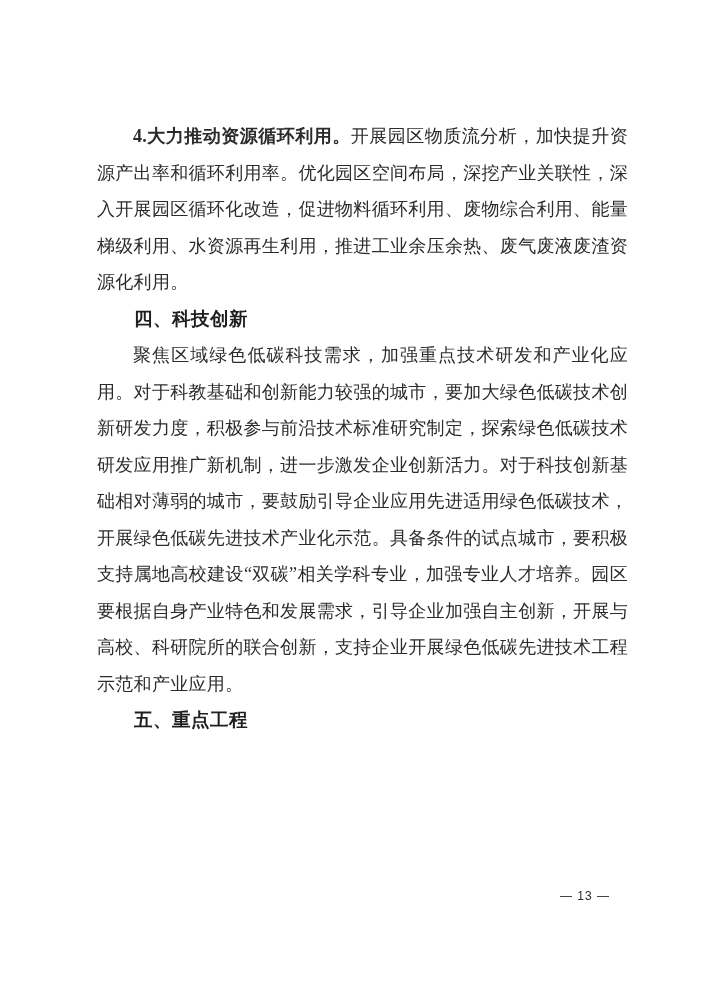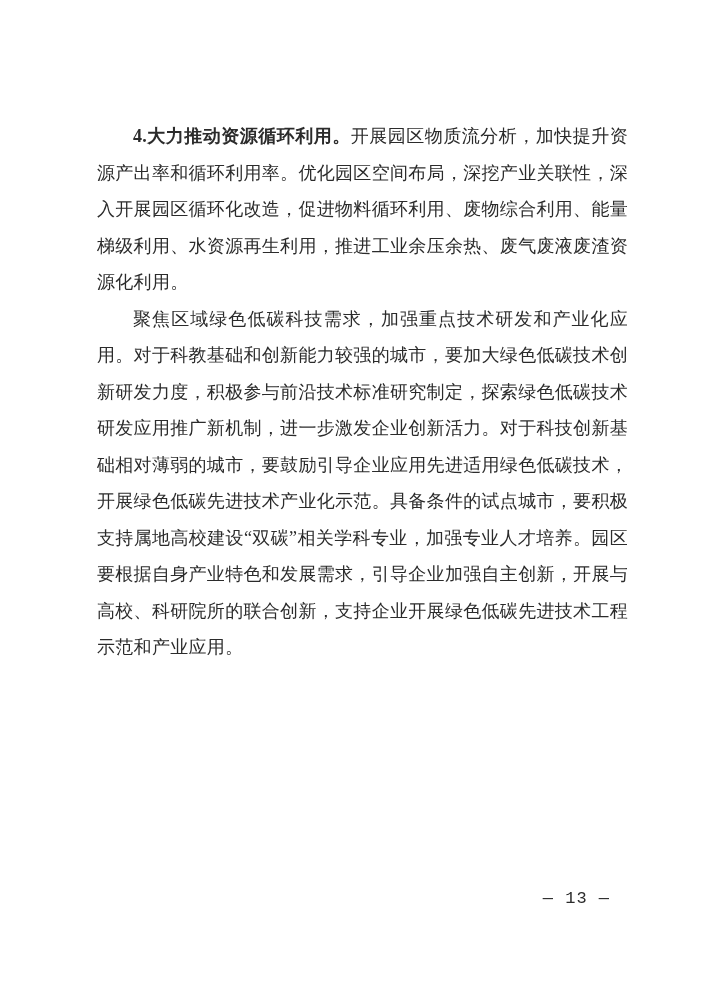--- a/index.html
+++ b/index.html
@@ -42,35 +42,37 @@
     letter-spacing: 0.5px;
     text-indent: 2em;
     font-weight: 700;
     font-family: "Liberation Sans", "DejaVu Sans", sans-serif;
     color: #1f1f1f;
   }
   .page-number {
     position: absolute;
     top: 889px;
     right: 97px;
-    font-size: 17px;
+    font-size: 12px;
     letter-spacing: 1px;
     color: #2b2b2b;
-    font-family: Liberation Mono, monospace;
+    font-family: Liberation Sans, sans-serif;
   }
 </style>
 </head>
 <body>
 
 <div class="page">
   <div class="content">
 
     <p class="para"><span class="lead">4.大力推动资源循环利用。</span><span>开展园区物质流分析，加快提升资源产出率和循环利用率。优化园区空间布局，深挖产业关联性，深入开展园区循环化改造，促进物料循环利用、废物综合利用、能量梯级利用、水资源再生利用，推进工业余压余热、废气废液废渣资源化利用。</span></p>
 
 
+    <h2 class="heading">四、科技创新</h2>
 
     <p class="para"><span>聚焦区域绿色低碳科技需求，加强重点技术研发和产业化应用。对于科教基础和创新能力较强的城市，要加大绿色低碳技术创新研发力度，积极参与前沿技术标准研究制定，探索绿色低碳技术研发应用推广新机制，进一步激发企业创新活力。对于科技创新基础相对薄弱的城市，要鼓励引导企业应用先进适用绿色低碳技术，开展绿色低碳先进技术产业化示范。具备条件的试点城市，要积极支持属地高校建设“双碳”相关学科专业，加强专业人才培养。园区要根据自身产业特色和发展需求，引导企业加强自主创新，开展与高校、科研院所的联合创新，支持企业开展绿色低碳先进技术工程示范和产业应用。</span></p>
 
+    <h2 class="heading">五、重点工程</h2>
 
   </div>
 
   <div class="page-number">— 13 —</div>
 </div>
 
 </body></html>

